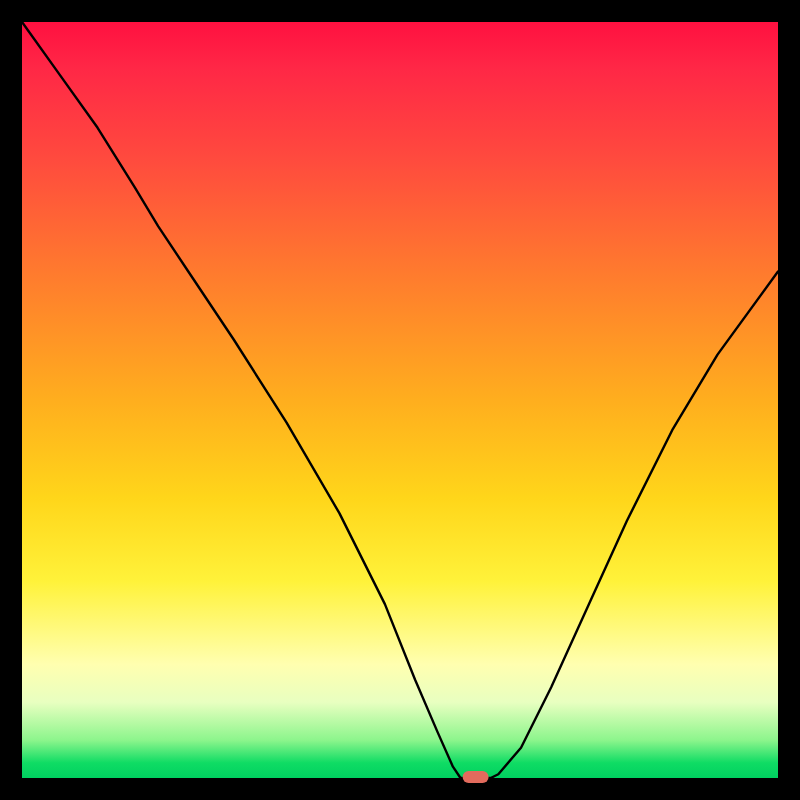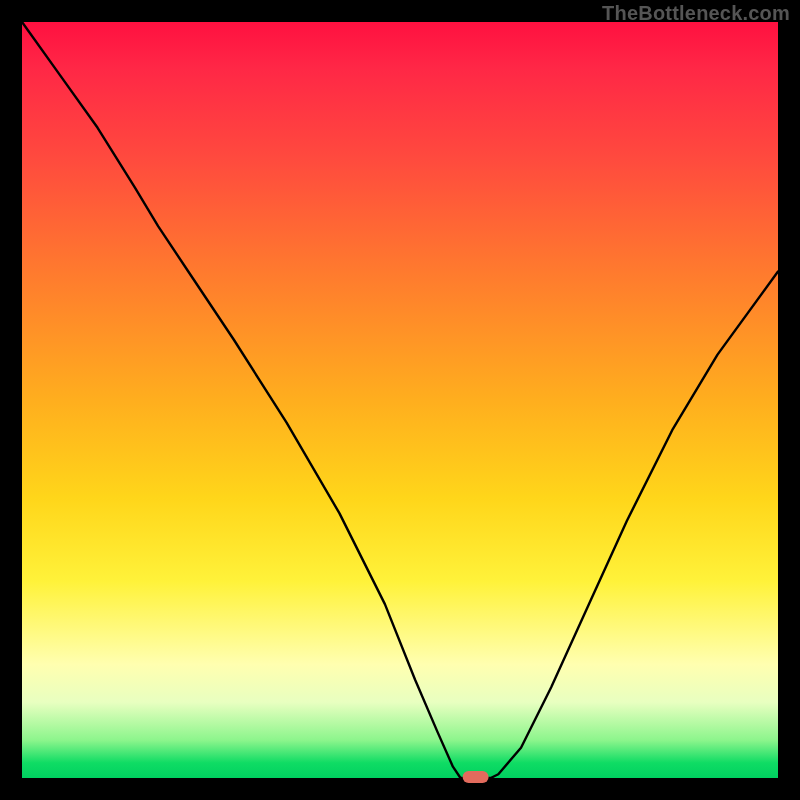--- a/index.html
+++ b/index.html
@@ -68,21 +68,20 @@
   }
   .marker {
     fill: #e26b5d;
     stroke: none;
   }
 </style>
 </head>
 <body>
 
 <div class="frame">
-  <div class="watermark">TheBottleneck.com</div>
 
   <div class="plot-area">
     <svg class="curve" viewBox="0 0 756 756" preserveAspectRatio="none">
       <path class="curve-path" d="M0.0 0.0 L37.8 52.9 L75.6 105.8 L113.4 166.3 L136.1 204.1 L166.3 249.5 L211.7 317.5 L264.6 400.7 L317.5 491.4 L362.9 582.1 L393.1 657.7 L415.8 710.6 L430.9 744.7 L438.5 756.0 L468.7 756.0 L476.3 752.2 L499.0 725.8 L529.2 665.3 L567.0 582.1 L604.8 499.0 L650.2 408.2 L695.5 332.6 L756.0 249.5 "></path>
       <rect class="marker" x="440.6" y="749.0" width="26" height="12" rx="6" ry="6" fill="#e26b5d"></rect>
     </svg>
   </div>
 </div>
 
 </body></html>

